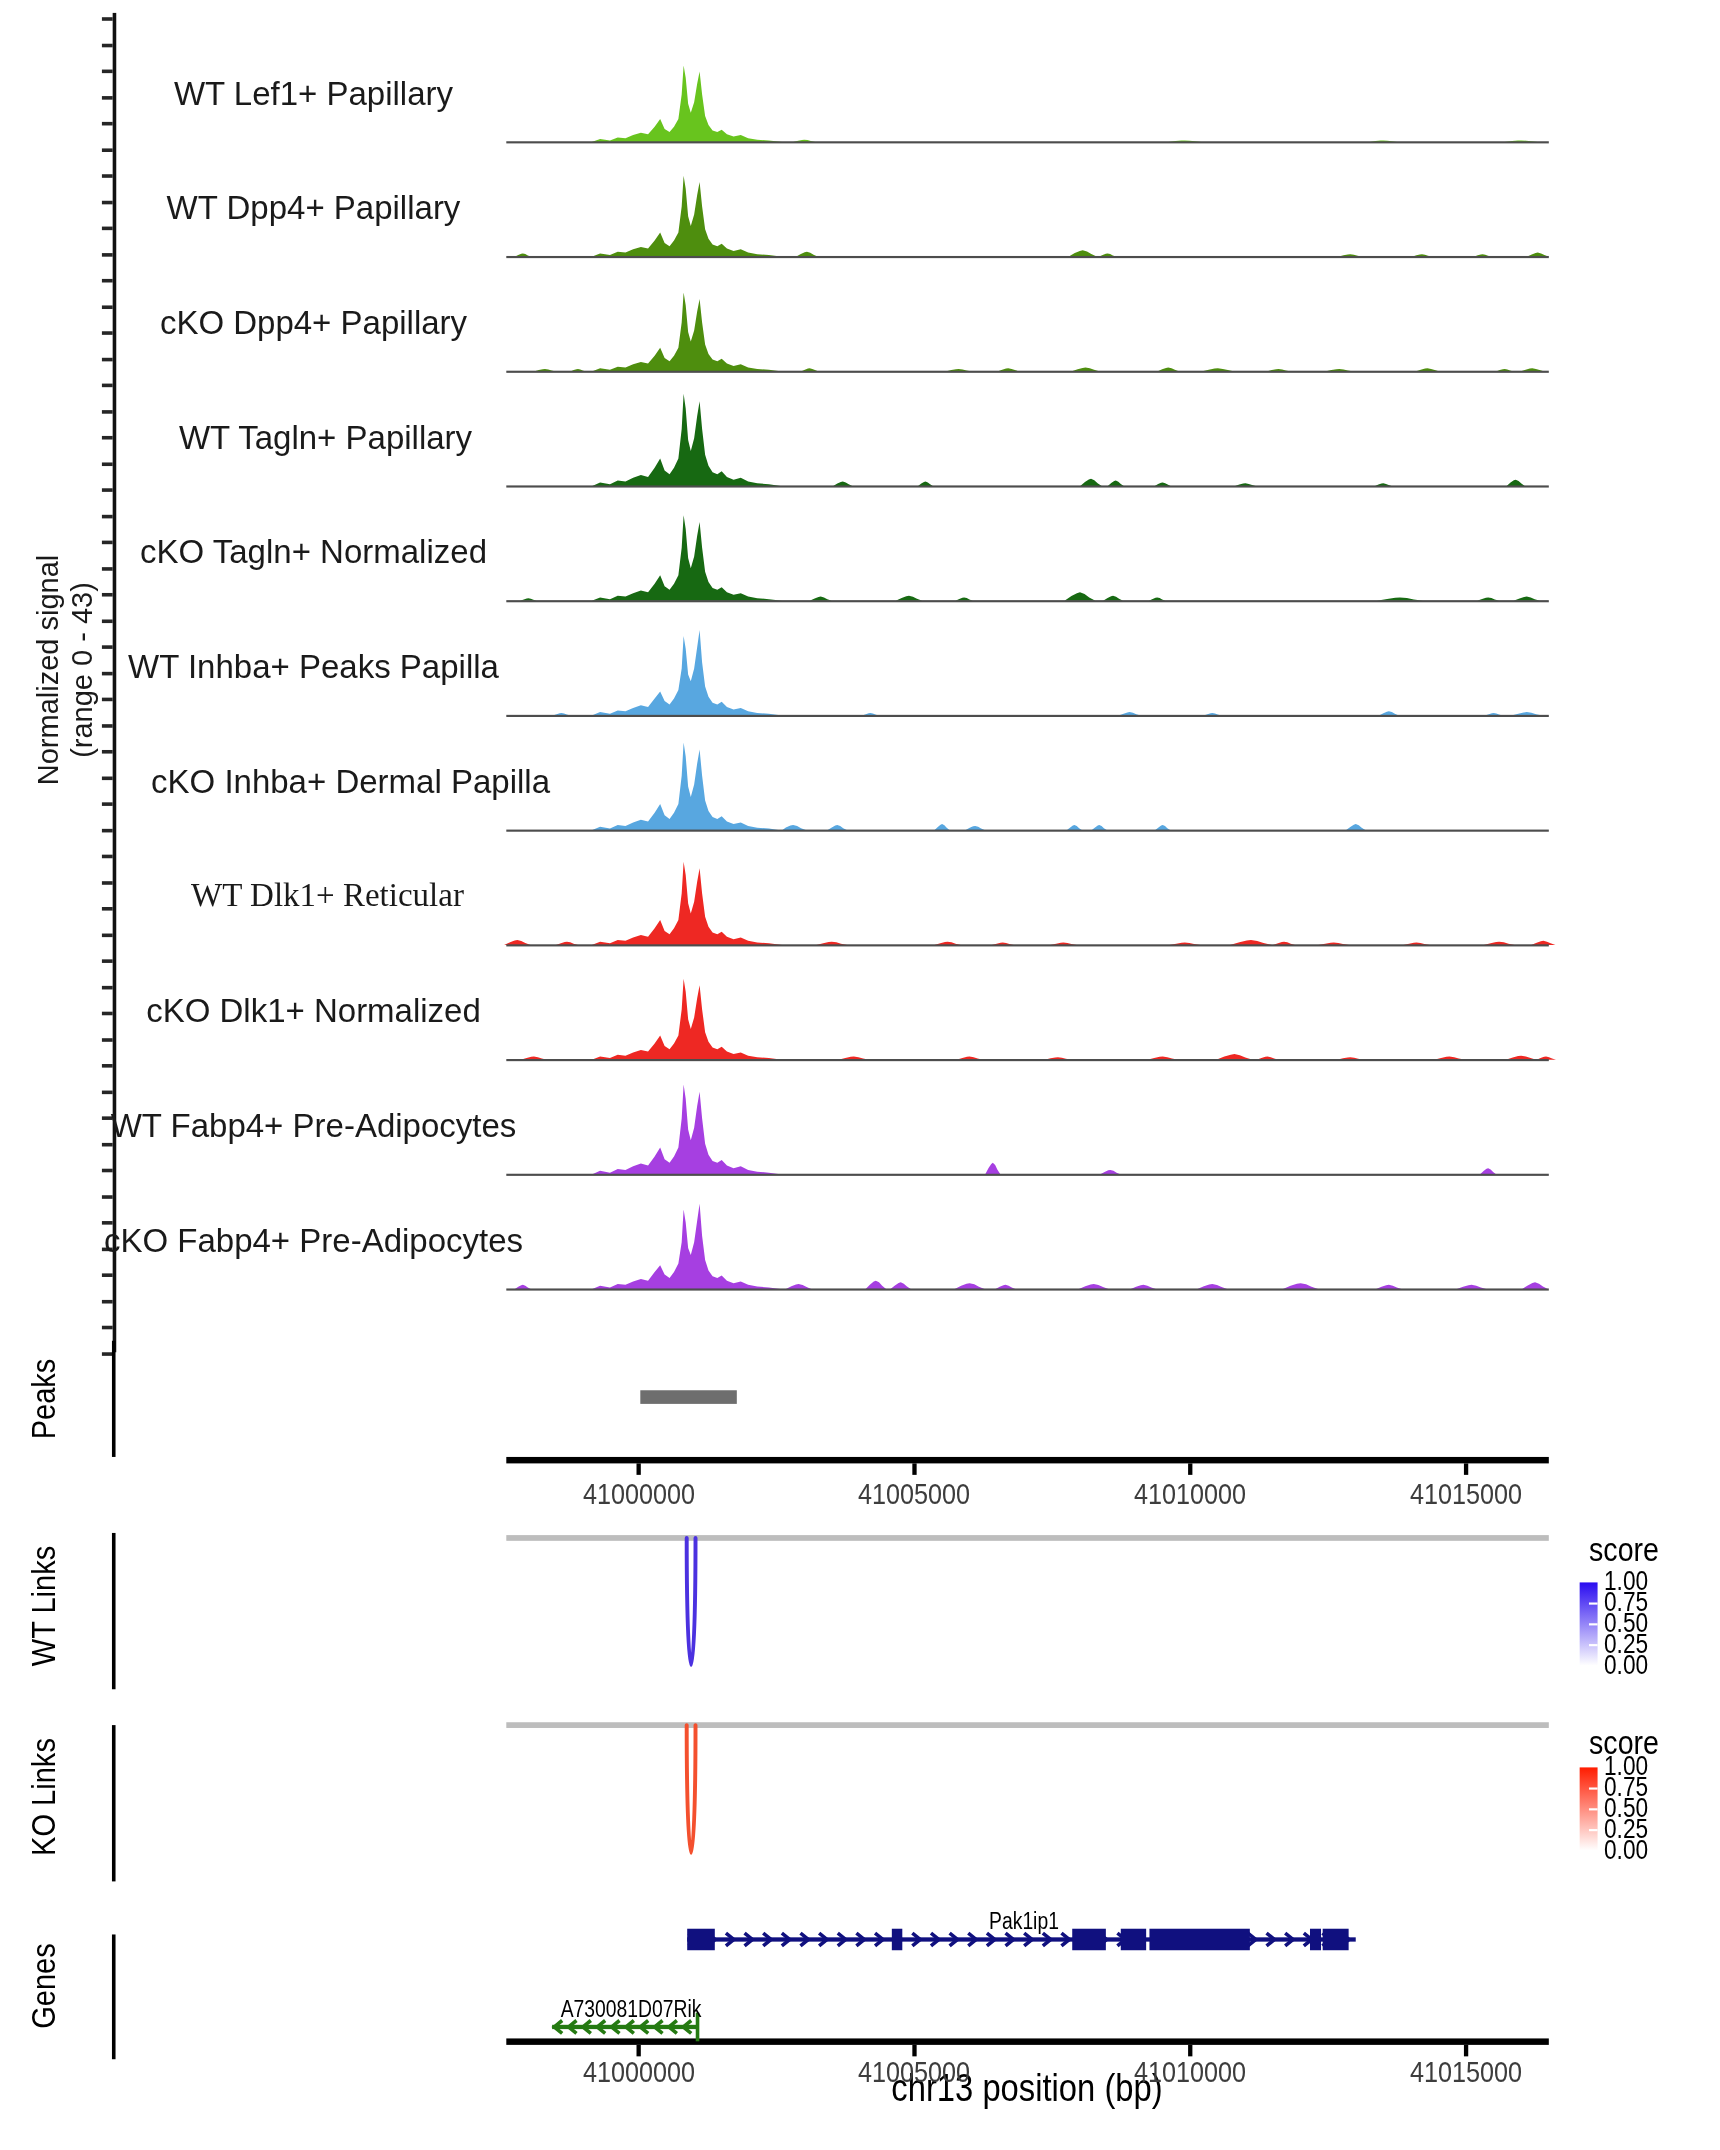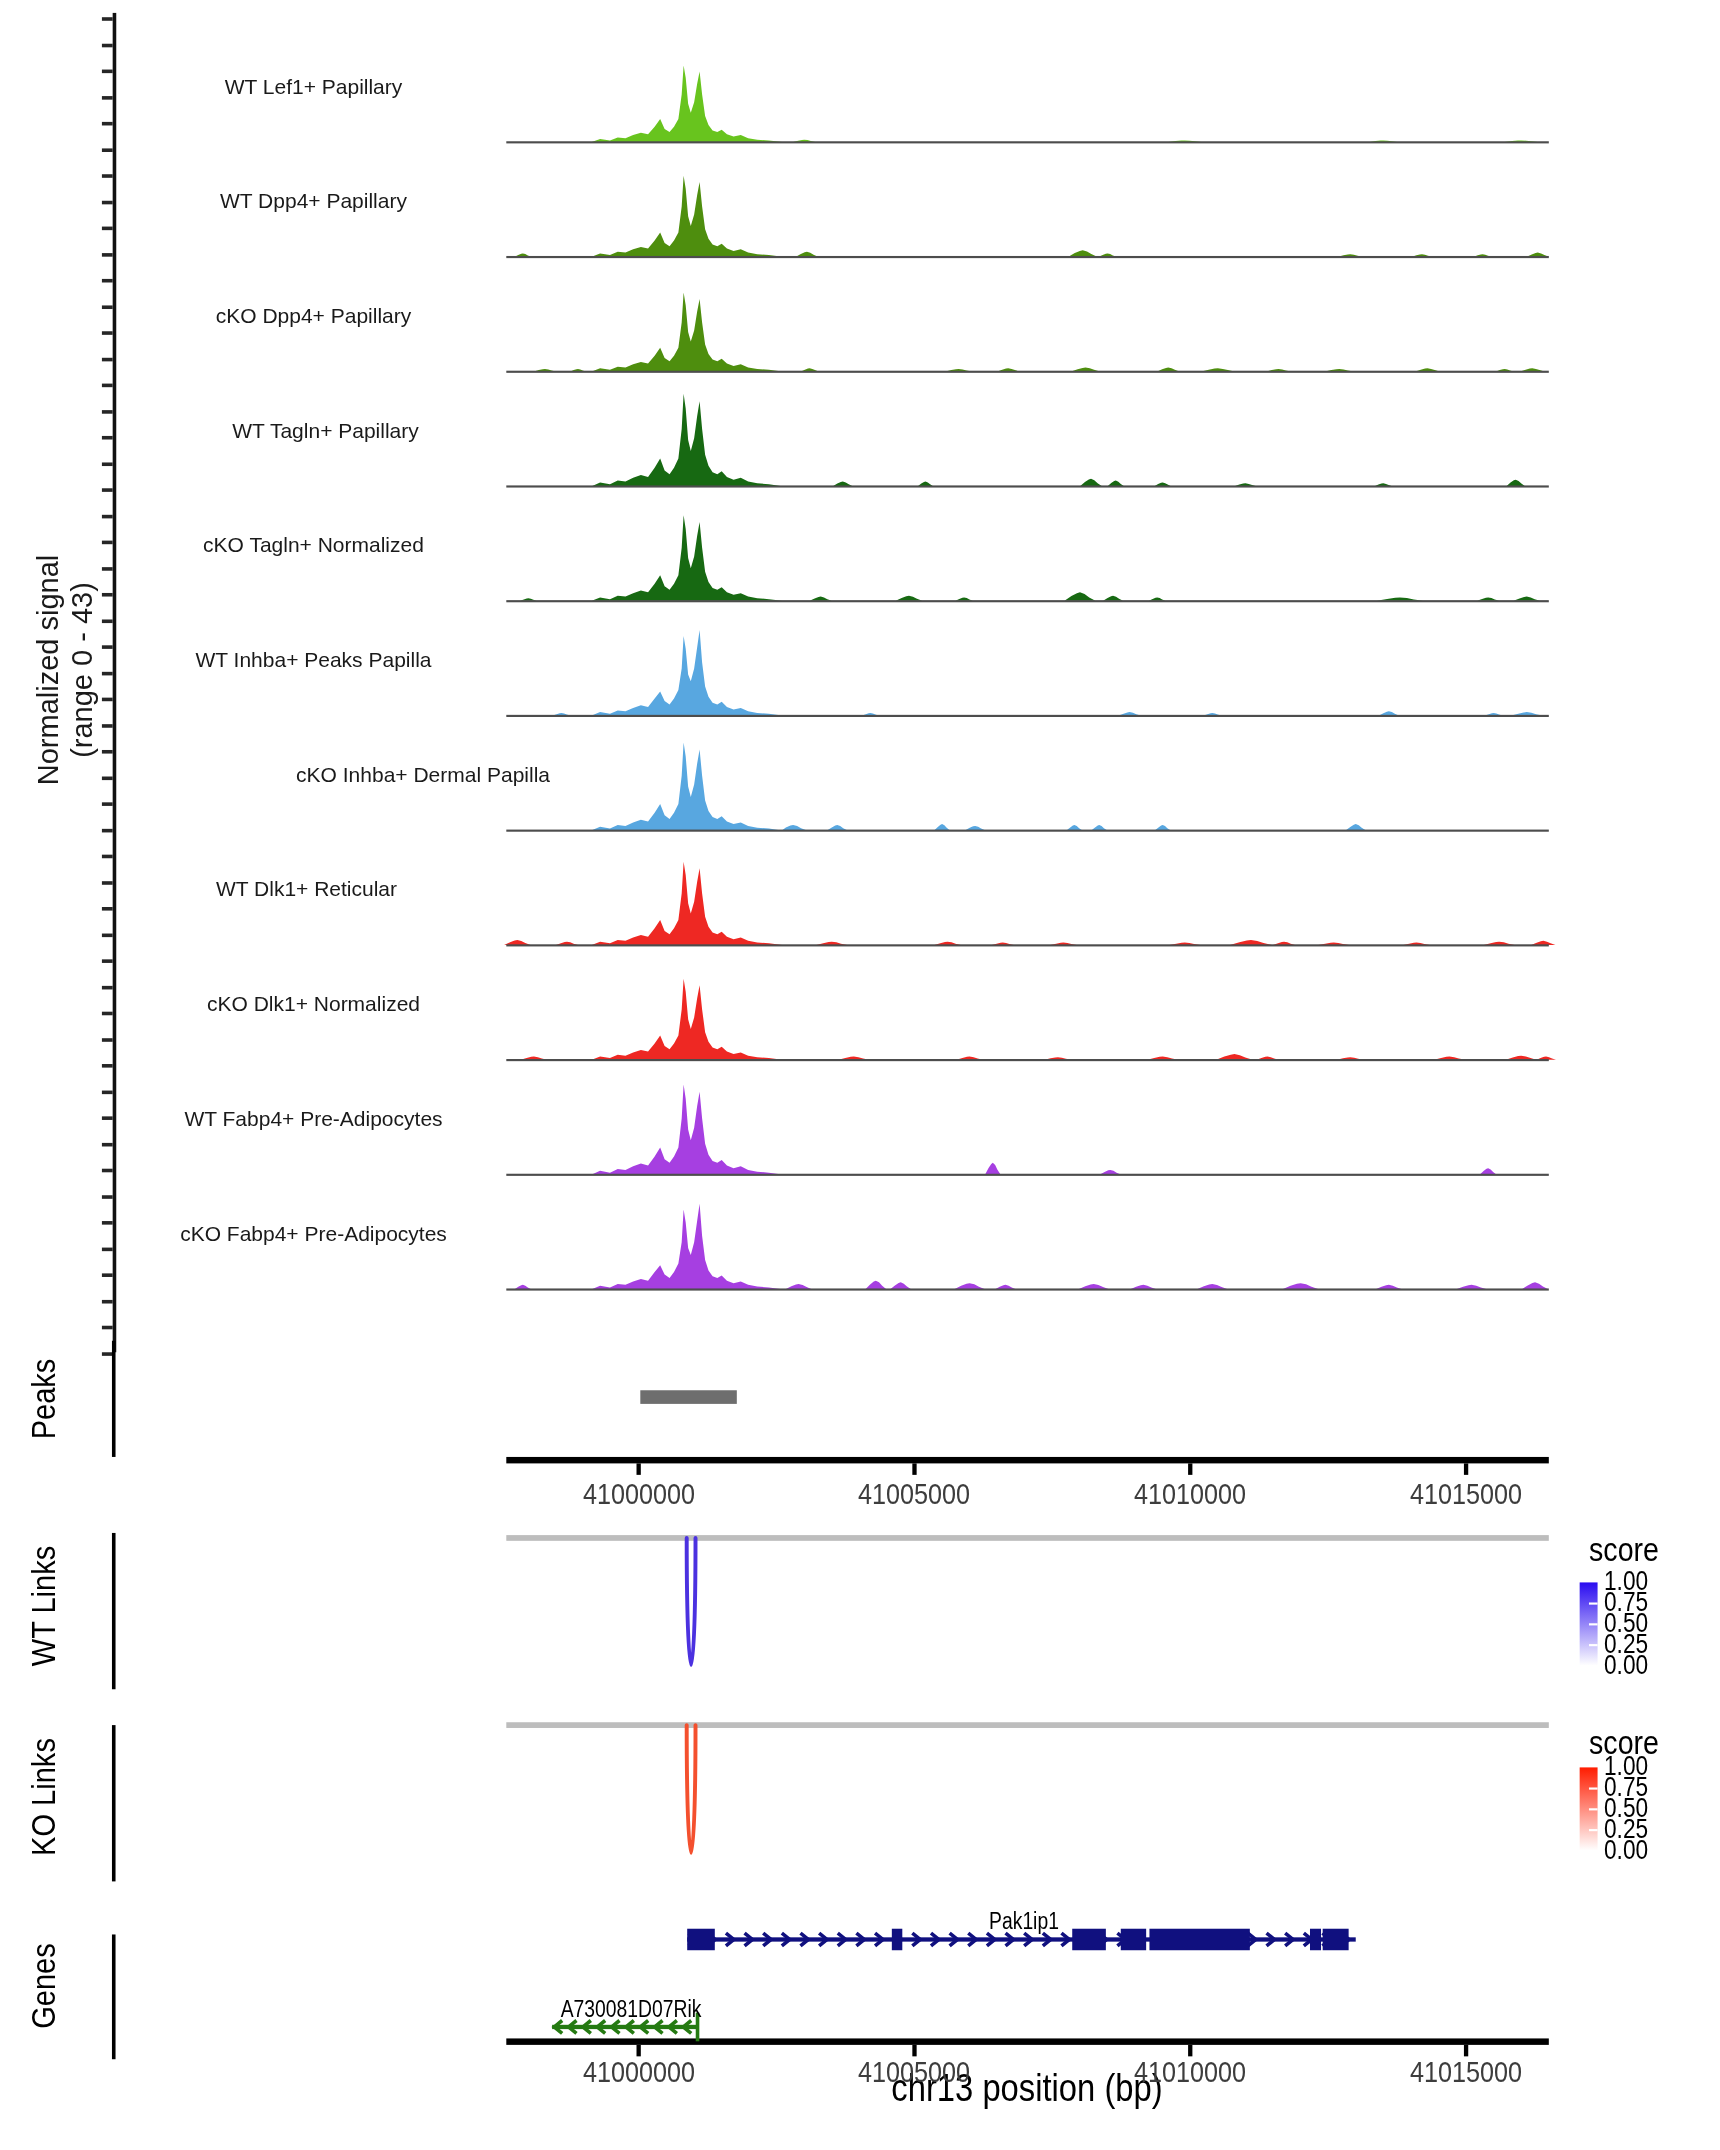--- a/index.html
+++ b/index.html
@@ -4,21 +4,21 @@
 <style>
   html,body{margin:0;padding:0;background:#ffffff;}
   #fig{position:relative;width:1721px;height:2151px;background:#ffffff;overflow:hidden;
        font-family:"Liberation Sans", sans-serif;color:#1a1a1a;}
   .lbl{position:absolute;white-space:nowrap;}
   .center{text-align:center;}
   .cond{transform:scaleX(0.84);}
   .rot{transform:translate(-50%,-50%) rotate(-90deg) scaleX(0.88);}
   .rotreg{transform:translate(-50%,-50%) rotate(-90deg);}
   .tick-num{font-size:30px;color:#3d3d3d;}
-  .track-lab{font-size:21px;color:#1a1a1a;}
+  .track-lab{font-size:33px;color:#1a1a1a;}
   .side-lab{font-size:33px;color:#000000;}
   .gene-lab{font-size:23px;color:#000000;}
   .leg-title{font-size:34px;color:#000000;}
   .leg-num{font-size:27px;color:#000000;transform-origin:left center;}
   .axis-title{font-size:39px;color:#000000;}
   svg{position:absolute;left:0;top:0;}
 </style>
 </head>
 <body>
 
@@ -208,21 +208,21 @@
   <div class="lbl cond leg-title center" style="left:1538px;top:1723px;width:172px;">score</div>
 
   <div class="lbl cond axis-title center" style="left:776px;top:2066px;width:502px;">chr13 position (bp)</div>
 <div class="lbl track-lab center" style="left:77px;top:75px;width:473px;">WT Lef1+ Papillary</div>
     <div class="lbl track-lab center" style="left:77px;top:189px;width:473px;">WT Dpp4+ Papillary</div>
     <div class="lbl track-lab center" style="left:77px;top:304px;width:473px;">cKO Dpp4+ Papillary</div>
     <div class="lbl track-lab center" style="left:89px;top:419px;width:473px;">WT Tagln+ Papillary</div>
     <div class="lbl track-lab center" style="left:77px;top:533px;width:473px;">cKO Tagln+ Normalized</div>
     <div class="lbl track-lab center" style="left:77px;top:648px;width:473px;">WT Inhba+ Peaks Papilla</div>
     <div class="lbl track-lab center" style="left:77px;top:763px;width:473px;text-align:right;">cKO Inhba+ Dermal Papilla</div>
-    <div class="lbl track-lab center" style="left:70px;top:877px;width:473px;">WT Dlk1+ Reticular</div>
+    <div class="lbl track-lab center" style="left:91px;top:877px;width:473px;font-family:Liberation Serif, serif;">WT Dlk1+ Reticular</div>
     <div class="lbl track-lab center" style="left:77px;top:992px;width:473px;">cKO Dlk1+ Normalized</div>
     <div class="lbl track-lab center" style="left:77px;top:1107px;width:473px;">WT Fabp4+ Pre-Adipocytes</div>
     <div class="lbl track-lab center" style="left:77px;top:1222px;width:473px;">cKO Fabp4+ Pre-Adipocytes</div>
     <div class="lbl cond tick-num center" style="left:553px;top:1477px;width:172px;">41000000</div>
     <div class="lbl cond tick-num center" style="left:828px;top:1477px;width:172px;">41005000</div>
     <div class="lbl cond tick-num center" style="left:1104px;top:1477px;width:172px;">41010000</div>
     <div class="lbl cond tick-num center" style="left:1380px;top:1477px;width:172px;">41015000</div>
     <div class="lbl cond tick-num center" style="left:553px;top:2055px;width:172px;">41000000</div>
     <div class="lbl cond tick-num center" style="left:828px;top:2055px;width:172px;">41005000</div>
     <div class="lbl cond tick-num center" style="left:1104px;top:2055px;width:172px;">41010000</div>

